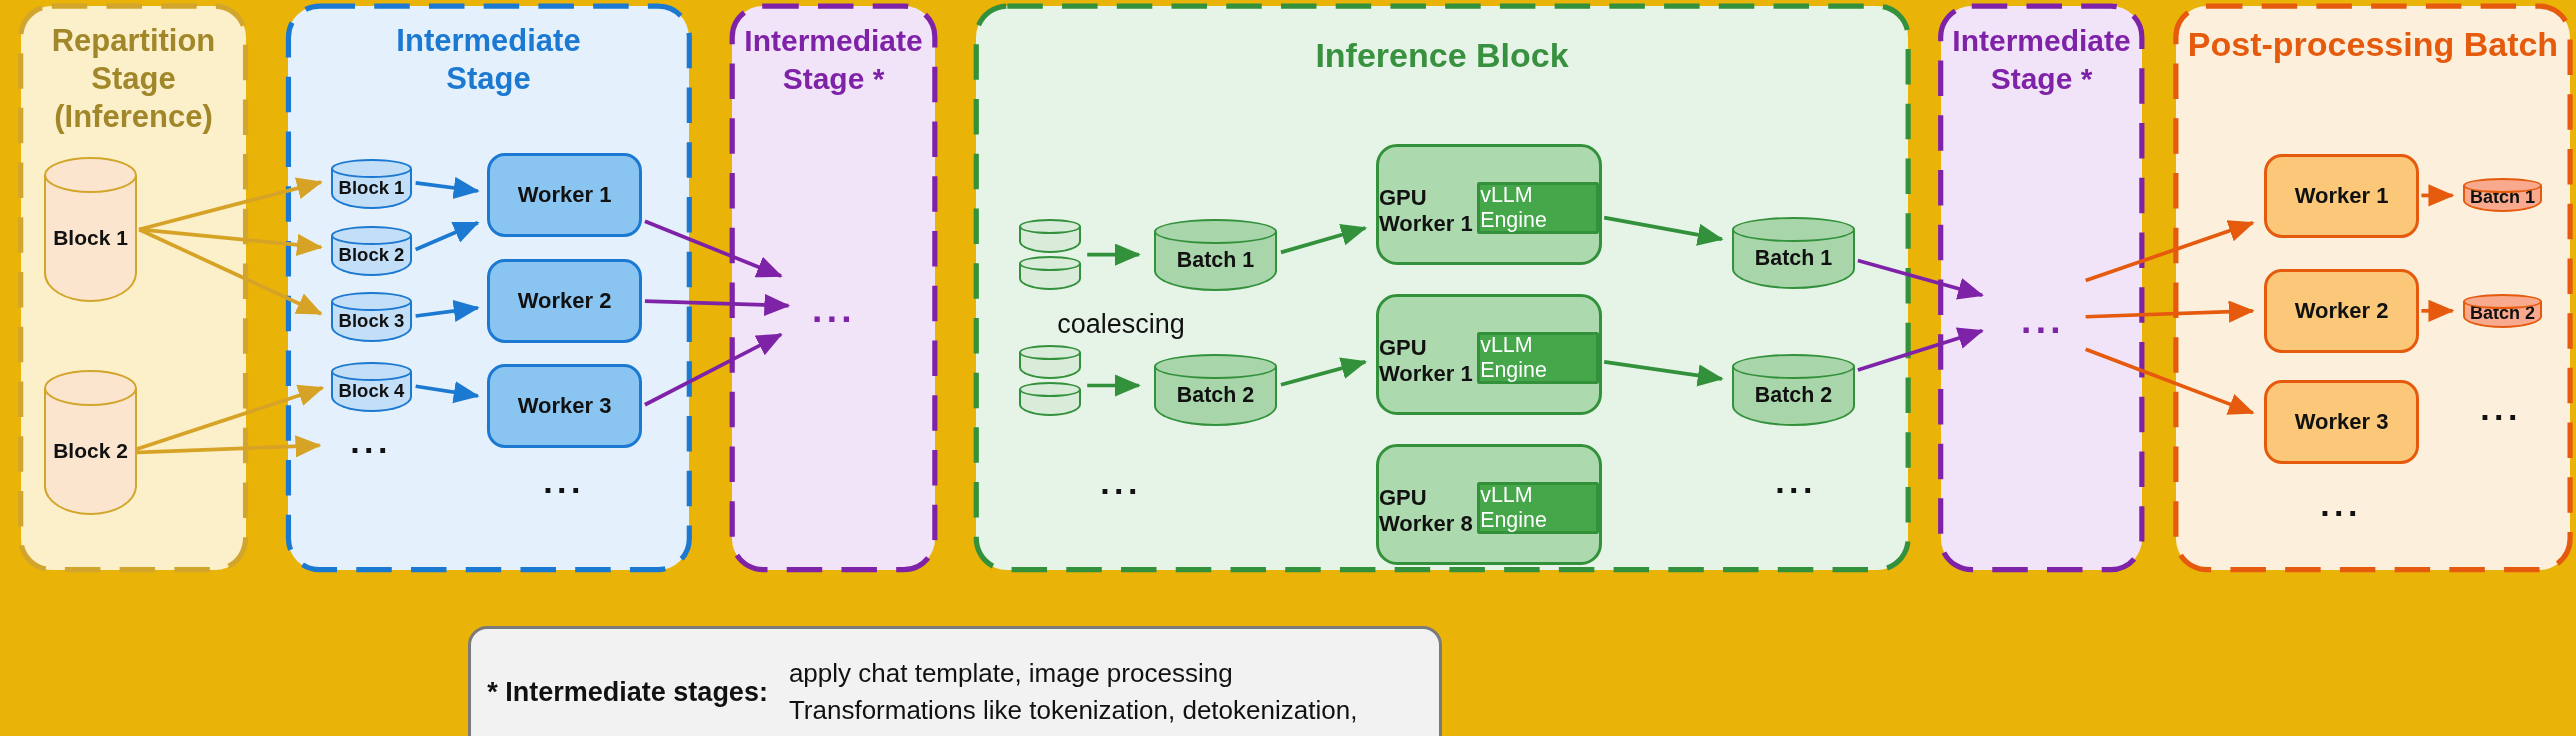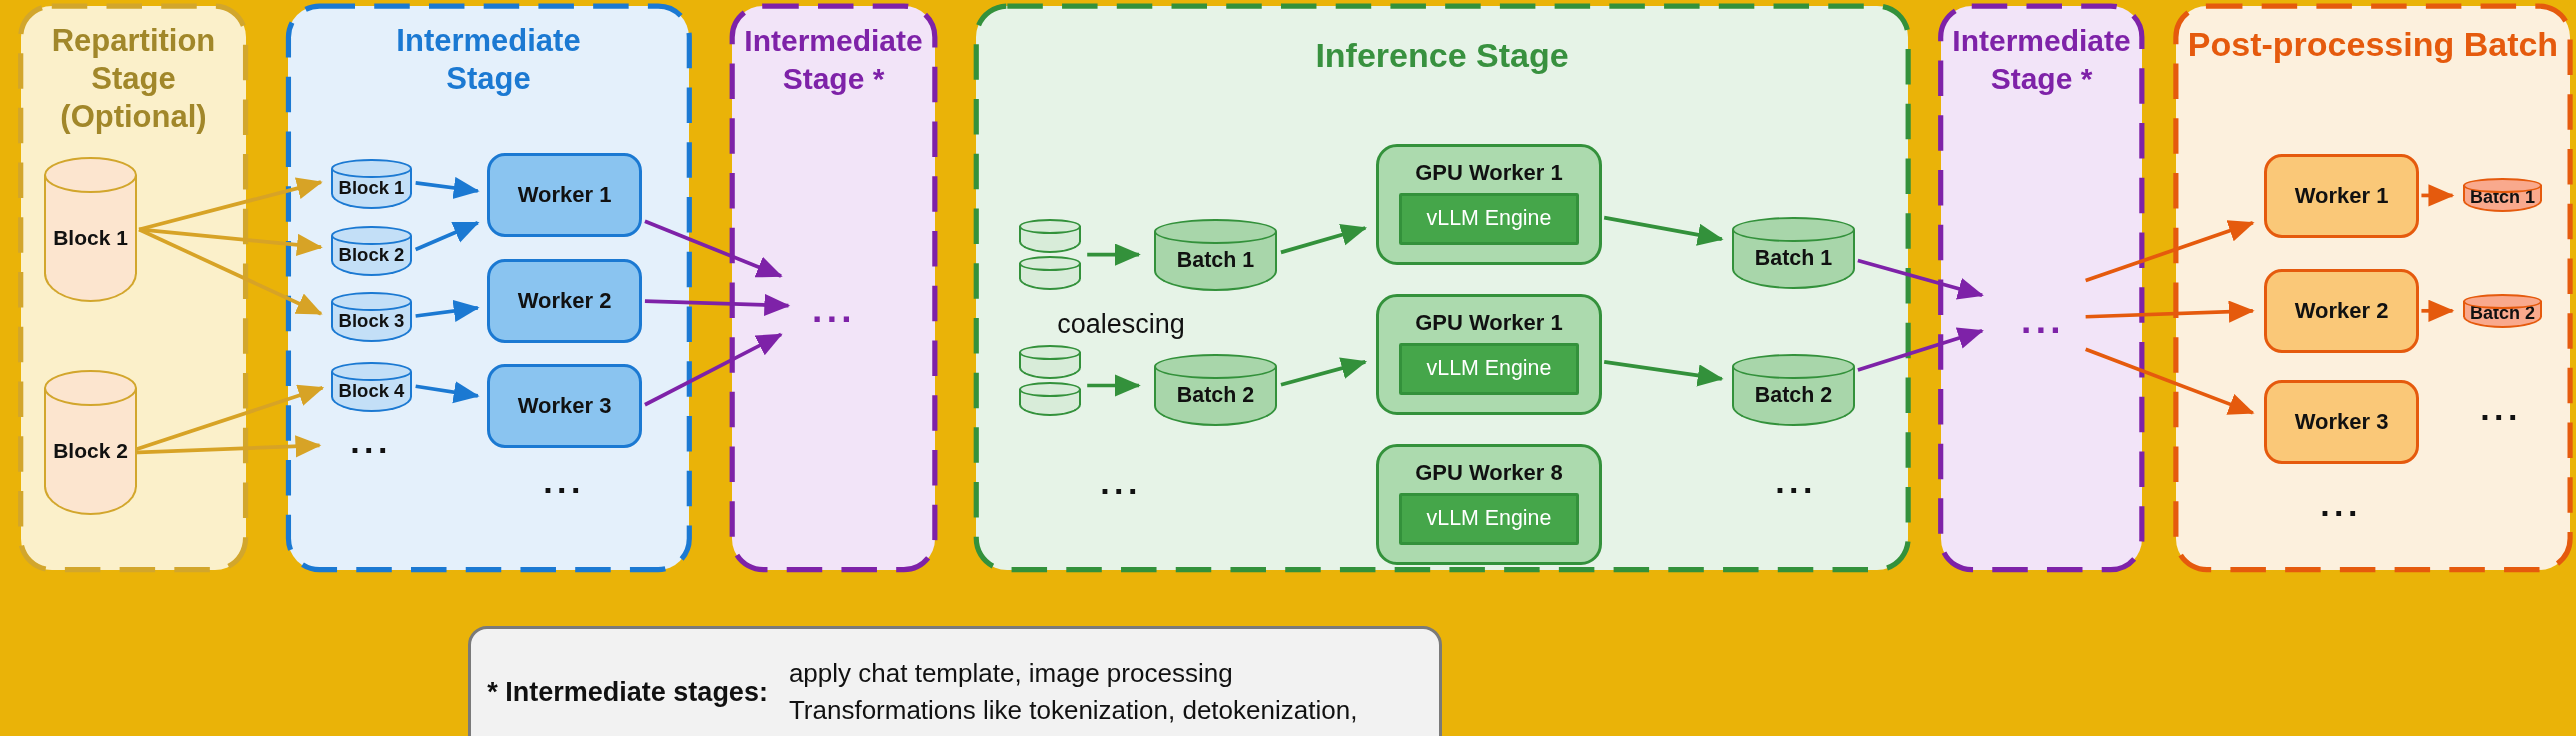--- a/index.html
+++ b/index.html
@@ -43,21 +43,21 @@
   .cyl.pob-c span{font-size:18px;}
 
   
   .box{position:absolute;box-sizing:border-box;display:flex;align-items:center;justify-content:center;
     font-weight:bold;color:#111;}
   .pre-w{left:487px;width:155px;height:84px;background:var(--pre-worker);
     border:3.7px solid var(--pre-border);border-radius:18px;font-size:22px;}
   .post-w{left:2264px;width:155px;height:84px;background:var(--post-worker);
     border:3.7px solid var(--post-border);border-radius:18px;font-size:22px;}
   .gpu{left:1376px;width:226px;height:121px;background:var(--inf-gpu);
-    border:3.7px solid var(--inf-border);border-radius:21px;flex-direction:column;justify-content:flex-start;}
+    border:3.7px solid var(--inf-border);border-radius:21px;flex-direction:row;justify-content:flex-start;}
   .gpu .gpu-title{margin-top:13.3px;font-size:22px;font-weight:bold;}
   .gpu .engine{margin-top:6.7px;width:180px;height:52px;background:var(--inf-engine);
     border:3px solid var(--inf-border);box-sizing:border-box;border-radius:2.2px;
     display:flex;align-items:center;justify-content:center;color:var(--inf-engine-text);
     font-size:21.4px;font-weight:normal;}
 
   
   .dots{position:absolute;transform:translate(-50%,-50%);font-weight:bold;font-size:34px;
     letter-spacing:4.4px;color:#111;line-height:1;}
   .dots.purple{color:var(--int1-title);font-size:37px;}
@@ -92,41 +92,41 @@
 </style>
 </head>
 <body>
 
 <div class="canvas">
 
   <div class="stage rep">
     <div class="stage-title">
       <div>Repartition</div>
       <div>Stage</div>
-      <div>(Optional)</div>
+      <div>(Inference)</div>
     </div>
   </div>
 
   <div class="stage pre">
     <div class="stage-title">
       <div>Intermediate</div>
       <div>Stage</div>
     </div>
   </div>
 
   <div class="stage int1">
     <div class="stage-title">
       <div>Intermediate</div>
       <div>Stage *</div>
     </div>
   </div>
 
   <div class="stage inf">
     <div class="stage-title">
-      <div>Inference Stage</div>
+      <div>Inference Block</div>
     </div>
   </div>
 
   <div class="stage int2">
     <div class="stage-title">
       <div>Intermediate</div>
       <div>Stage *</div>
     </div>
   </div>
 

